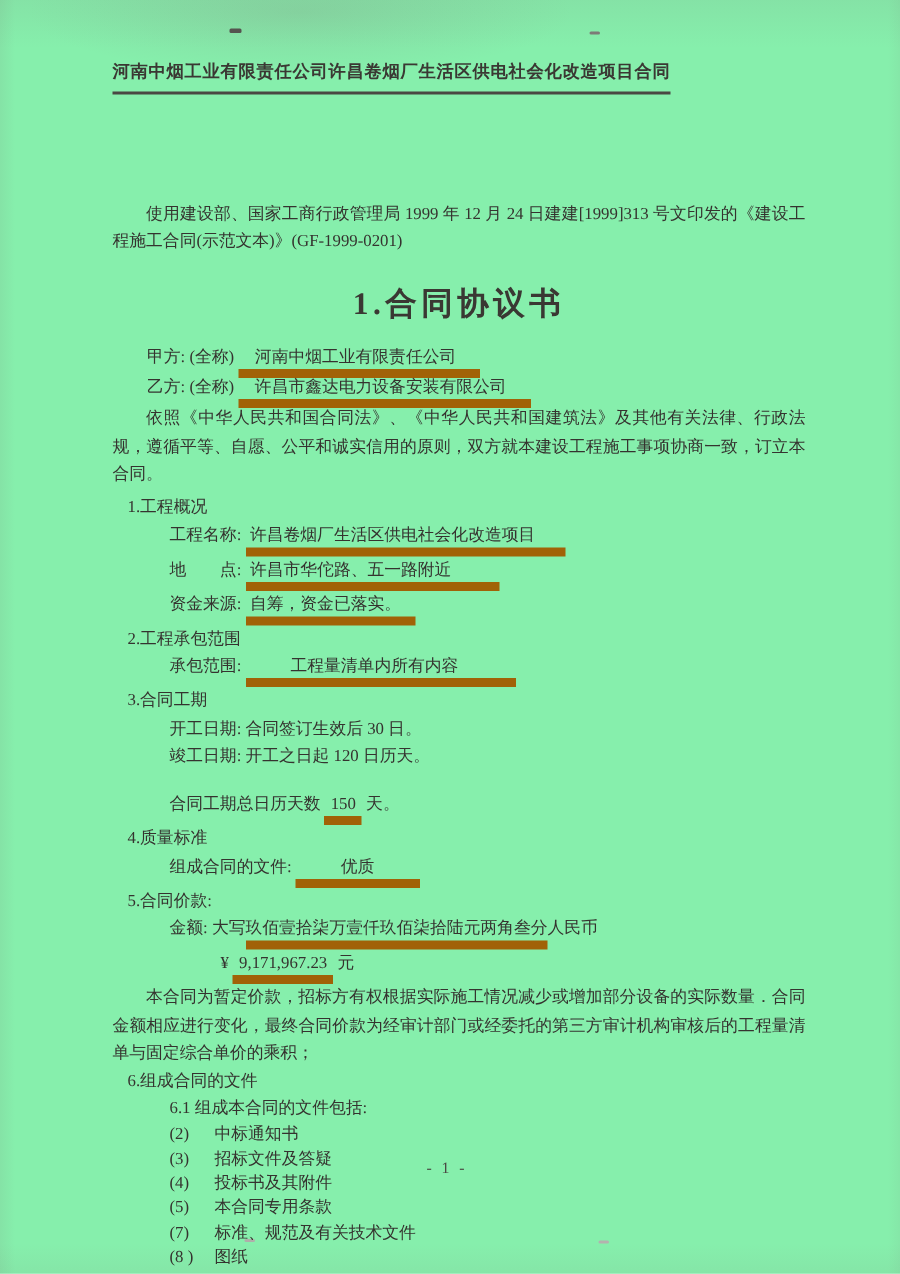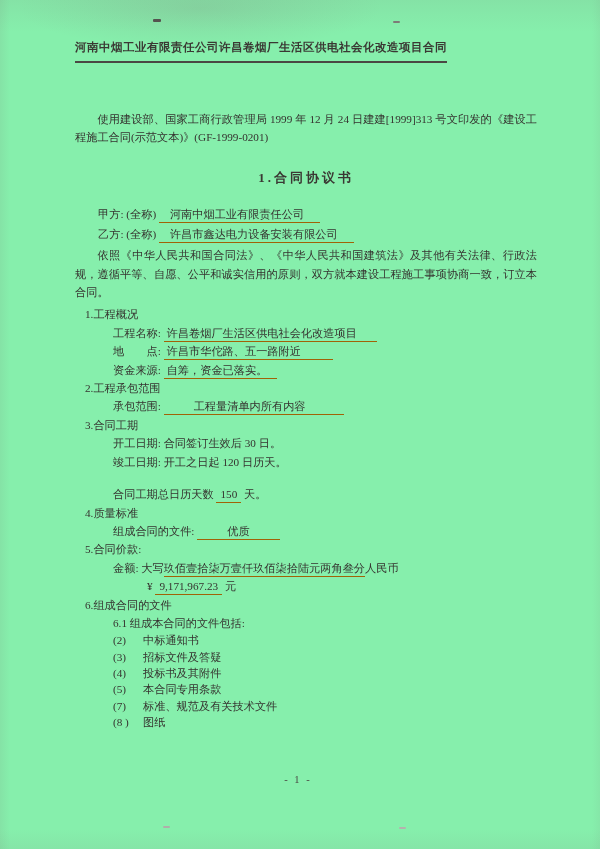--- a/index.html
+++ b/index.html
@@ -43,40 +43,40 @@
     font-size: 11.5px;
     font-weight: bold;
     letter-spacing: 0.5px;
     color: #3a3833;
     padding-bottom: 6px;
     border-bottom: 2px solid #4a4843;
   }
 
   .content {
     position: absolute;
-    left: 75px; top: 110px;
+    left: 75px; top: 134px;
     width: 462px;
     font-size: 11.2px;
     line-height: 18.4px;
     color: #35332f;
   }
   .para { text-indent: 2em; text-align: justify; }
   .doc-title {
     margin-top: 22px;
     text-align: center;
-    font-size: 13px;
+    font-size: 21px;
     font-weight: bold;
     letter-spacing: 3px;
     color: #3a3833;
   }
   .parties { margin-top: 17px; margin-left: 23px; }
   .party-line { height: 20px; line-height: 20px; }
   .u {
     display: inline-block;
-    border-bottom: 1px solid #a16207;
+    border-bottom: 6px solid #a16207;
     line-height: 15px;
   }
   .party-val { padding: 0 16px 0 11px; }
   .preamble { margin-top: 2px; }
 
   .sections { margin-top: 4px; }
   .sec-title { margin-left: 10px; }
   .sub { margin-left: 38px; }
   .val-name  { padding: 0 20px 0 3px; }
   .val-loc   { padding: 0 32px 0 3px; }
@@ -164,20 +164,21 @@
         <span>组成合同的文件: </span><span class="u val-qual">优质</span>
       </div>
 
       <div class="sec-title">5.合同价款:</div>
       <div class="sub">
         <span>金额: 大写</span><span class="u">玖佰壹拾柒万壹仟玖佰柒拾陆元两角叁分</span><span>人民币</span>
       </div>
       <div class="sub yen-line">
         <span>¥ </span><span class="u val-num">9,171,967.23</span><span> 元</span>
       </div>
+      <p class="note">本合同为暂定价款，招标方有权根据实际施工情况减少或增加部分设备的实际数量．合同金额相应进行变化，最终合同价款为经审计部门或经委托的第三方审计机构审核后的工程量清单与固定综合单价的乘积；</p>
 
       <div class="sec-title">6.组成合同的文件</div>
       <div class="sub">6.1 组成本合同的文件包括:</div>
       <ul class="doc-list">
         <li><span class="num">(2)</span><span>中标通知书</span></li>
         <li><span class="num">(3)</span><span>招标文件及答疑</span></li>
         <li><span class="num">(4)</span><span>投标书及其附件</span></li>
         <li><span class="num">(5)</span><span>本合同专用条款</span></li>
         <li><span class="num">(7)</span><span>标准、规范及有关技术文件</span></li>
         <li><span class="num">(8 )</span><span>图纸</span></li>

